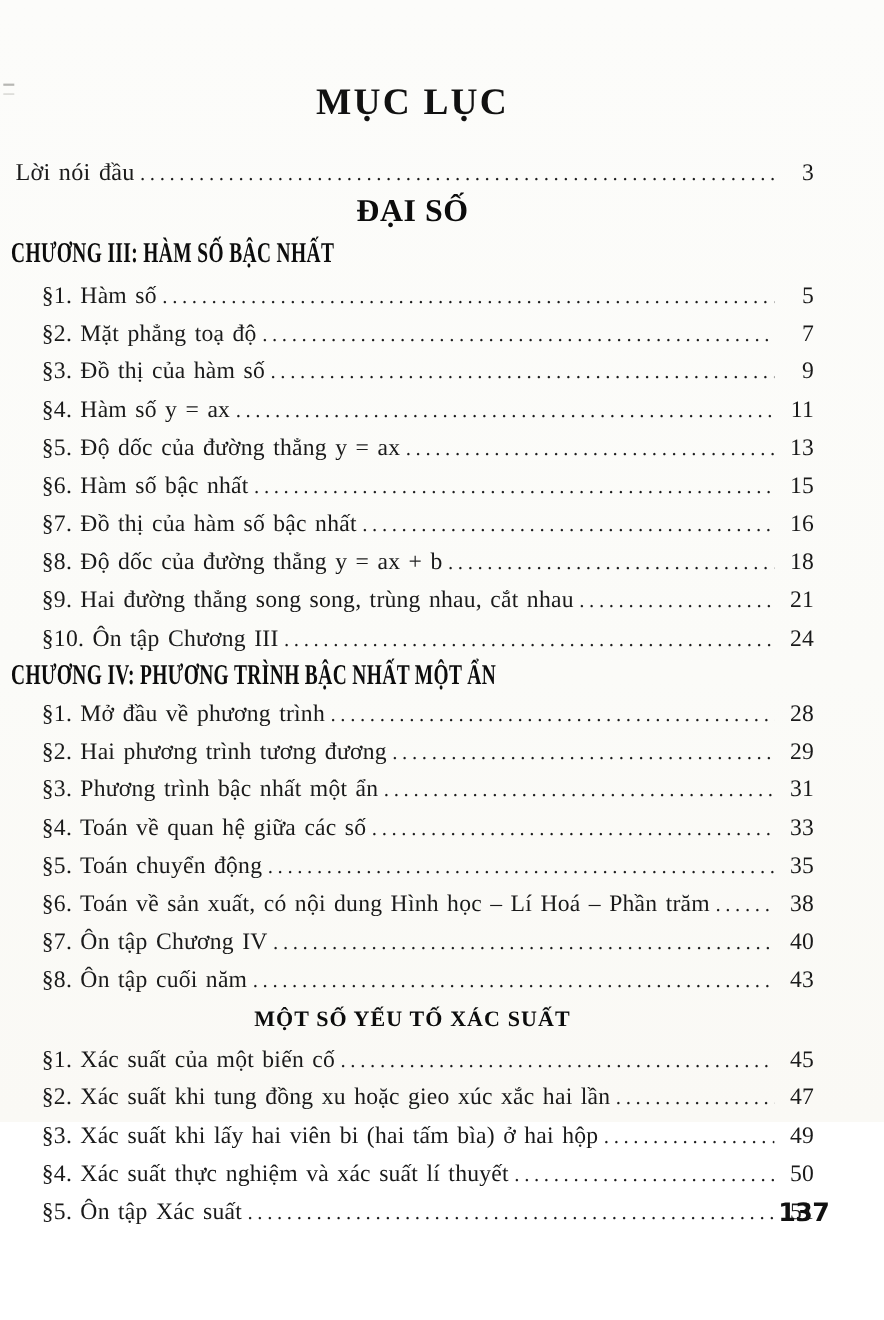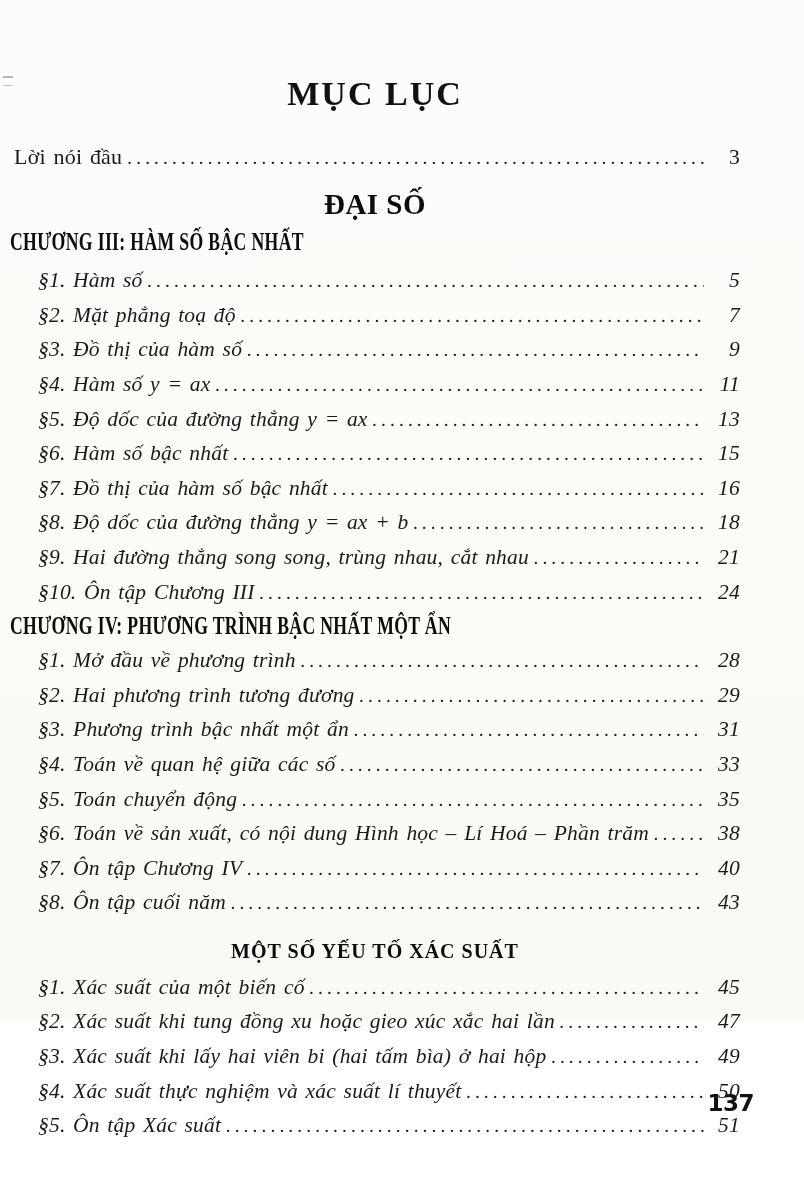--- a/index.html
+++ b/index.html
@@ -8,29 +8,29 @@
   .page{position:relative;width:804px;height:1020px;
         background:linear-gradient(180deg,#fcfcfa 0%,#fbfbf8 60%,#faf9f5 100%);}
   .content{padding:0 64px 0 10px;}
 
   .doc-title{margin:0;padding-top:72px;height:44px;line-height:44px;
              text-align:center;font-size:34px;font-weight:bold;letter-spacing:2px;color:#111;}
 
   .row{display:flex;align-items:baseline;height:34.6px;line-height:34.6px;
        font-size:21.5px;letter-spacing:.2px;word-spacing:2px;}
   .row.preface{margin-top:24px;padding-left:4px;font-size:22px;}
-  .row.ind{padding-left:28px;font-style:italic;}
+  .row.ind{padding-left:28px;}
 
   .lbl{white-space:nowrap;padding-right:5px;}
   .dots{flex:1 1 auto;min-width:0;overflow:hidden;white-space:nowrap;
         font-size:19px;letter-spacing:4.2px;color:#1c1c1c;}
   .dots::after{content:"...................................................................................................................................";}
   .pg{margin-left:6px;min-width:30px;text-align:right;white-space:nowrap;font-size:21.5px;}
 
-  .part-heading{text-align:center;font-weight:bold;color:#0c0c0c;margin-top:12px;}
+  .part-heading{text-align:center;font-weight:bold;color:#0c0c0c;}
   .part-heading.first{height:34.6px;line-height:34.6px;font-size:29px;letter-spacing:.5px;}
   .part-heading.second{height:38px;line-height:38px;font-size:20px;letter-spacing:1px;}
 
   .chapter-heading{font-weight:bold;color:#0c0c0c;white-space:nowrap;}
   .chapter-heading .squeeze{display:inline-block;transform:scaleX(.68);
         transform-origin:left center;font-size:26px;letter-spacing:.5px;}
   .chapter-heading.third{height:42px;line-height:42px;}
   .chapter-heading.fourth{height:34px;line-height:34px;}
 
   .footer-page{position:absolute;top:1090px;right:50px;

